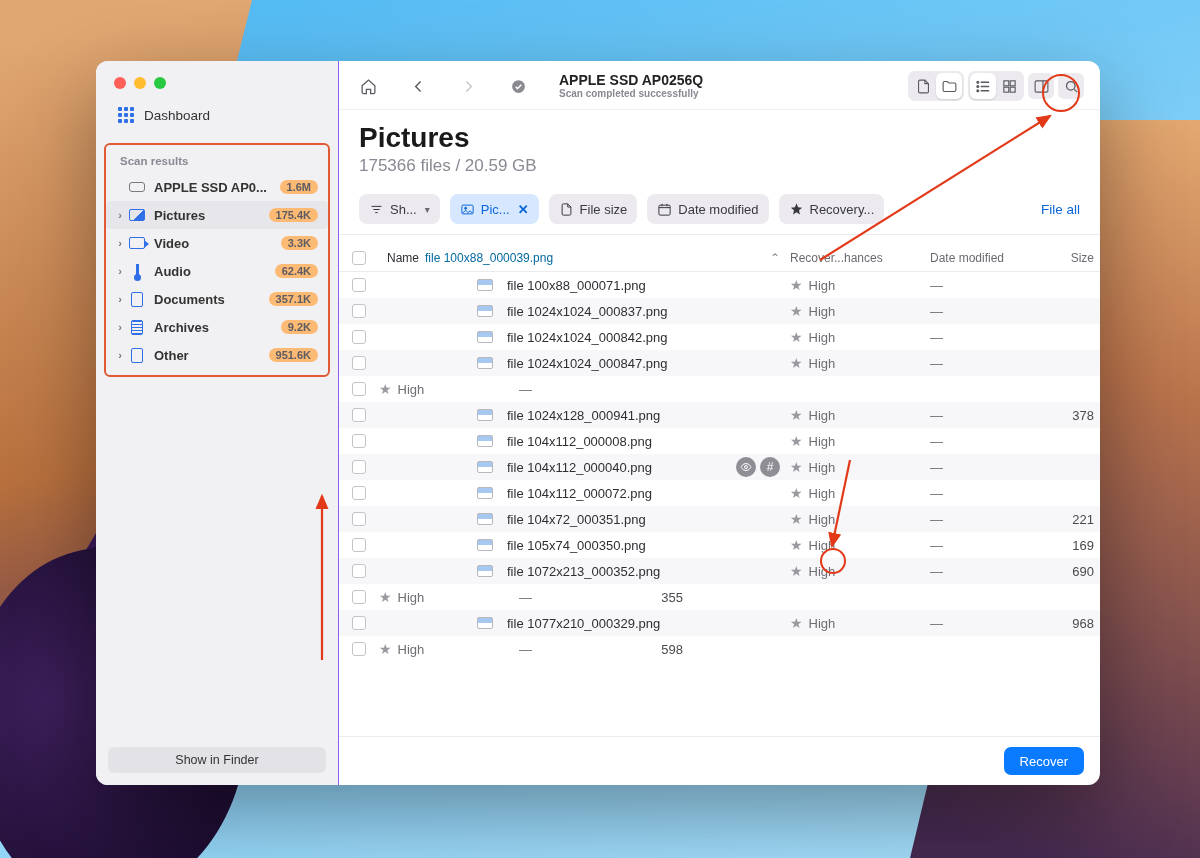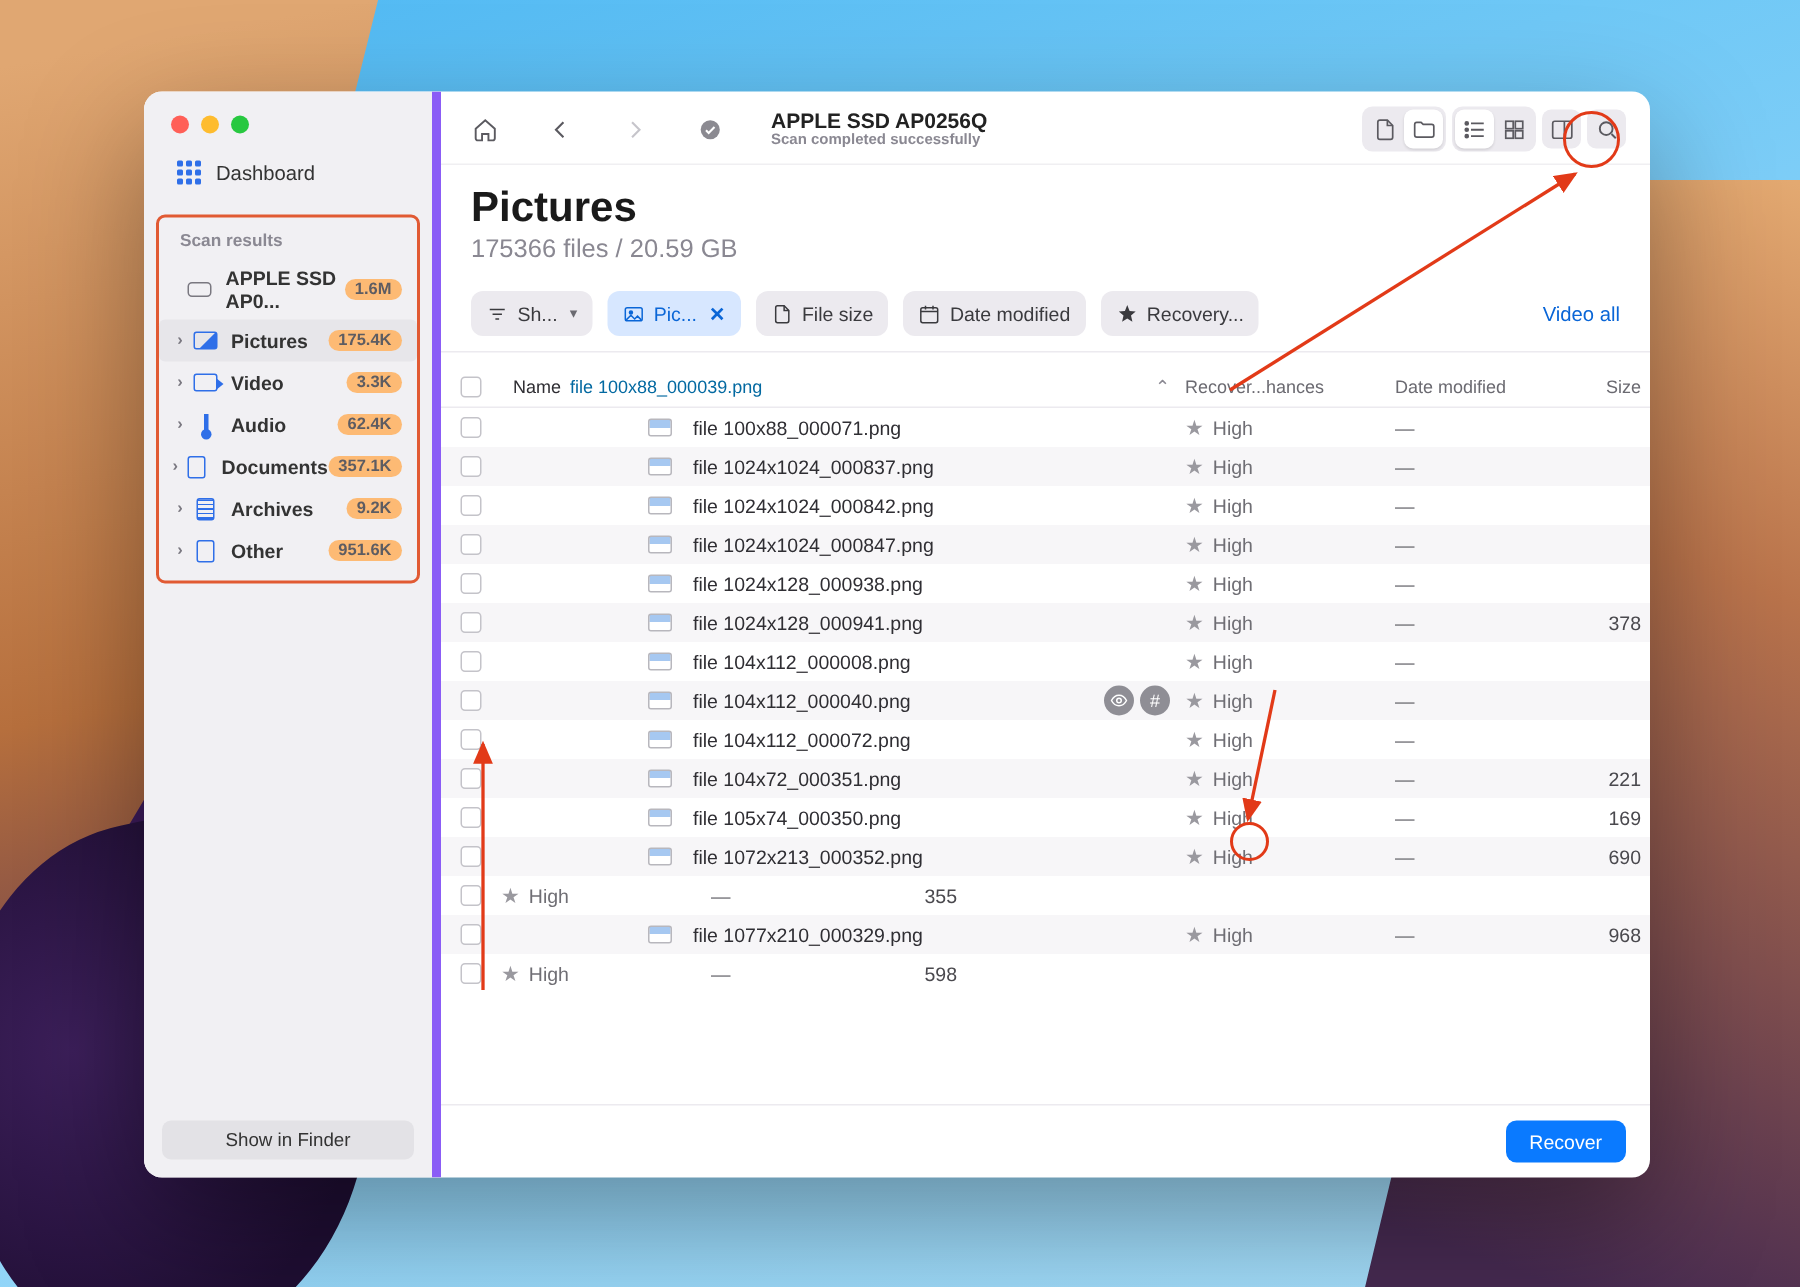--- a/index.html
+++ b/index.html
@@ -32,21 +32,21 @@
   }
 
   .window {
     position: absolute; left: 96px; top: 61px; width: 1004px; height: 724px;
     background: #fff; border-radius: 12px; box-shadow: 0 30px 80px rgba(0,0,0,0.35);
     display: flex; overflow: hidden; z-index: 2;
   }
 
   
   .sidebar {
-    width: 198px; background: #f1f0f3; border-right: 6px solid #8b5cf6;
+    width: 243px; background: #f1f0f3; border-right: 1px solid #8b5cf6;
     display: flex; flex-direction: column;
   }
   .traffic { display:flex; gap:8px; padding: 16px 0 0 18px; }
   .traffic span { width:12px; height:12px; border-radius:50%; display:block; }
   .tl-close{background:#ff5f57;} .tl-min{background:#febc2e;} .tl-max{background:#28c840;}
 
   .dash-row { display:flex; align-items:center; gap:10px; padding: 18px 18px 14px 22px; font-size:13.5px; color:#333; cursor:pointer;}
   .dash-icon { width:16px; height:16px; display:grid; grid-template-columns:repeat(3,1fr); grid-template-rows:repeat(3,1fr); gap:1.5px;}
   .dash-icon i { background:#2f6fe8; border-radius:1px; }
 
@@ -344,21 +344,21 @@
             <path d="M3 9h18M8 3v4M16 3v4"></path>
           </svg>
         <span>Date modified</span>
       </div>
       <div class="pill">
         <svg viewBox="0 0 24 24" fill="currentColor">
             <path d="M12 2l2.5 6.5L21 9l-5 4.2L17.5 20 12 16.5 6.5 20 8 13.2 3 9l6.5-.5z"></path>
           </svg>
         <span>Recovery...</span>
       </div>
-      <span class="reset">Video all</span>
+      <span class="reset">File all</span>
     </div>
 
     <div class="thead">
       <div class="col-cb">
           <input type="checkbox" style="appearance: none; width: 14px; height: 14px; border: 1.3px solid rgb(196, 195, 201); border-radius: 3px;">
         </div>
       <div class="col-name">
         <span style="color:#2f2e33;font-weight:500;">Name</span>
         <span class="ghost">file 100x88_000039.png</span>
         <span class="sort">⌃</span>
@@ -429,25 +429,20 @@
           <div class="col-rec">
             <span class="star">★</span>
             <span>High</span>
           </div>
           <div class="col-date">—</div>
           <div class="col-size"></div>
         </div>
         <div class="row">
           <div class="col-cb">
             <input type="checkbox" style="">
-          </div>
-          <div class="col-name">
-            <span class="indent"></span>
-            <span class="fthumb"></span>
-            <span class="fname">file 1024x128_000938.png</span>
           </div>
           <div class="col-rec">
             <span class="star">★</span>
             <span>High</span>
           </div>
           <div class="col-date">—</div>
           <div class="col-size"></div>
         </div>
         <div class="row">
           <div class="col-cb">

